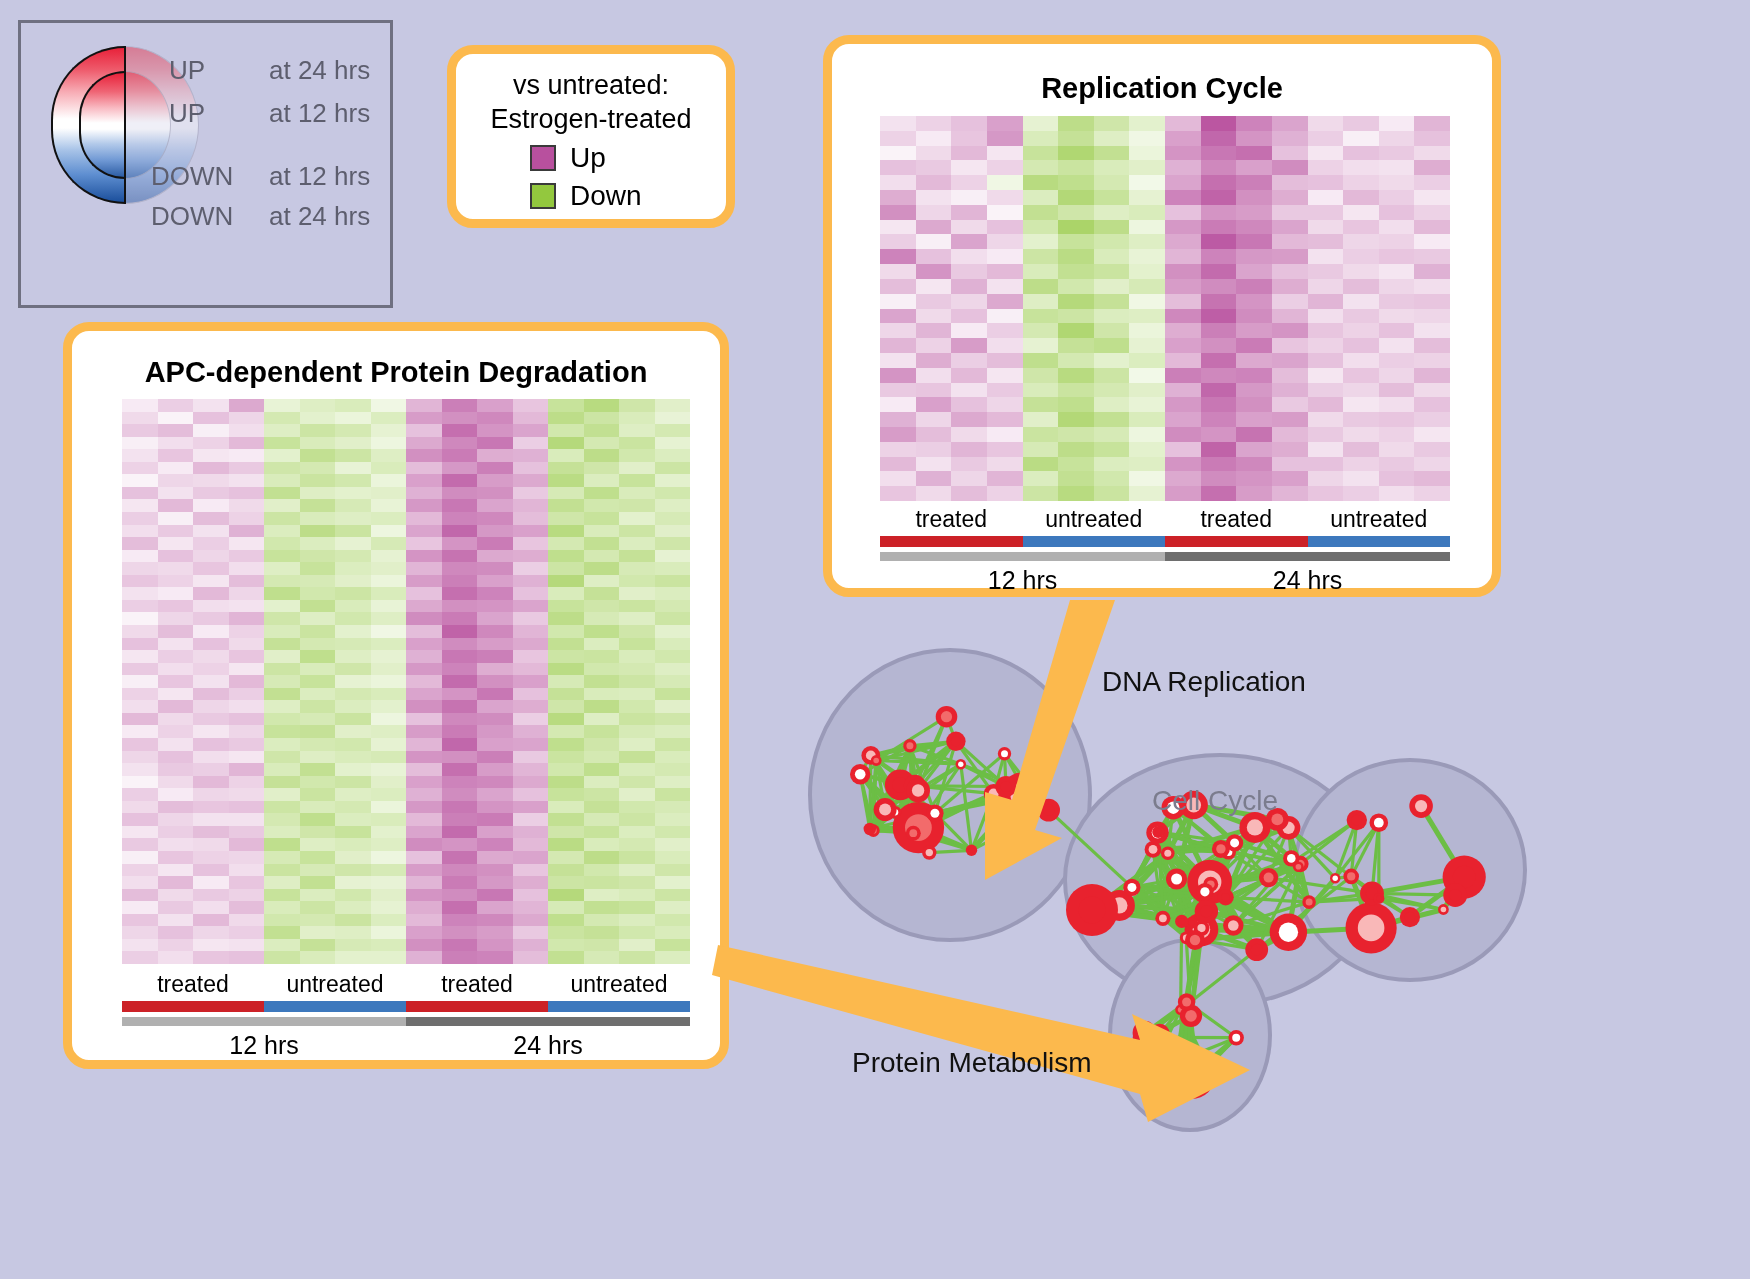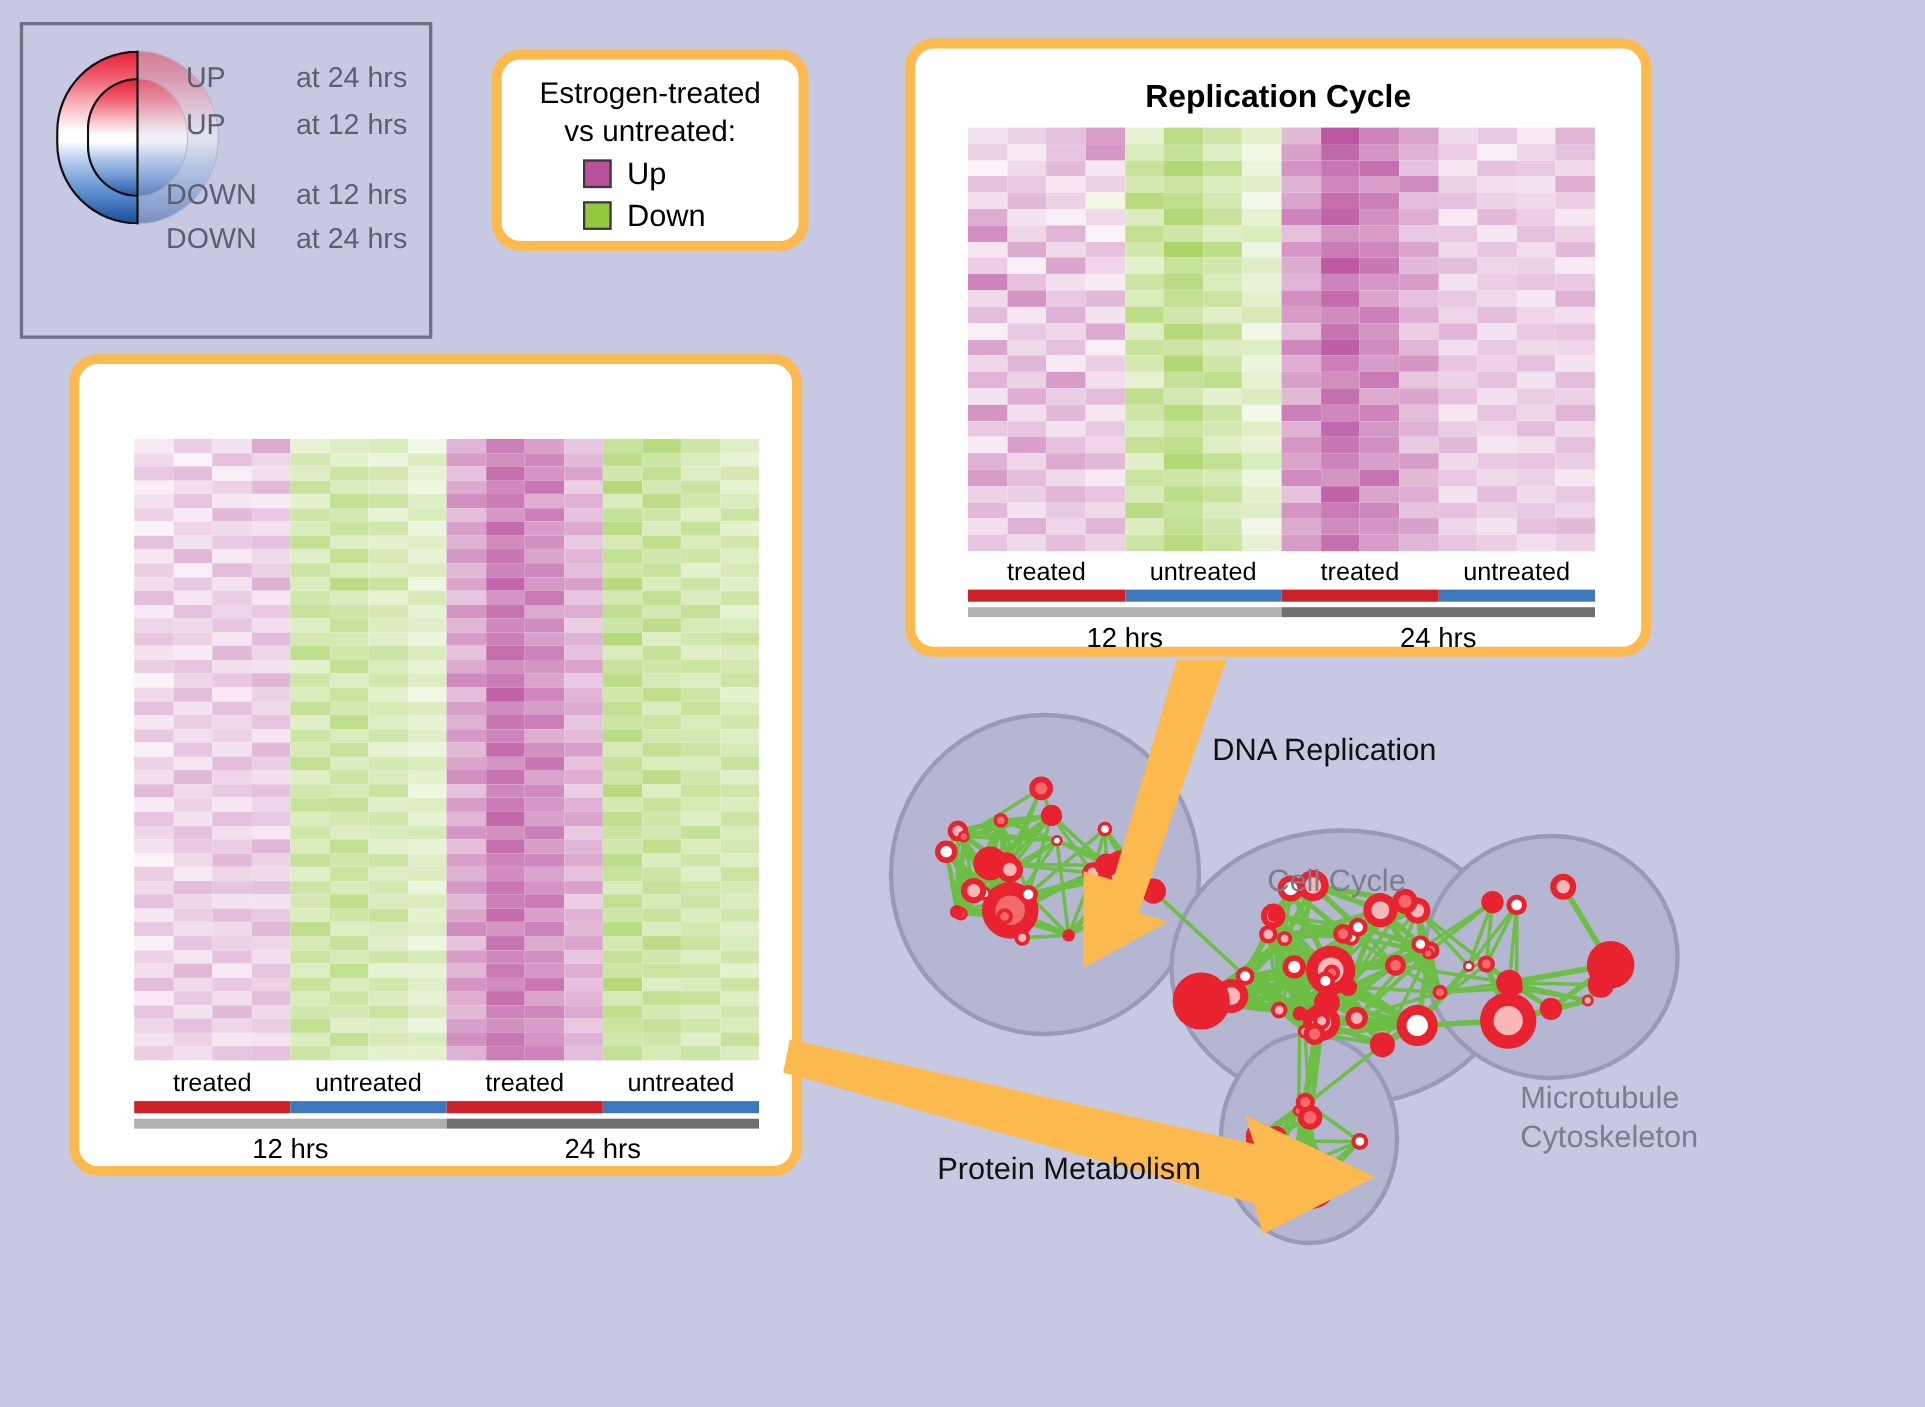--- a/index.html
+++ b/index.html
@@ -116,22 +116,22 @@
     <div class="lg-k" style="left:130px;top:138px;">DOWN</div>
     <div class="lg-row" style="left:248px;top:138px;">at 12 hrs</div>
 
     <div class="lg-k" style="left:130px;top:178px;">DOWN</div>
     <div class="lg-row" style="left:248px;top:178px;">at 24 hrs</div>
 
   </div>
 
   <div class="card legend2">
     <div class="l2-title">
+      <div>vs untreated:</div>
       <div>Estrogen-treated</div>
-      <div>vs untreated:</div>
     </div>
     <div class="l2-item" style="left:74px;top:88px;">
       <span class="sw" id="sw-up" style="background: rgb(184, 80, 158);"></span>
       <span class="l2-lab">Up</span>
     </div>
     <div class="l2-item" style="left:74px;top:126px;">
       <span class="sw" id="sw-down" style="background: rgb(147, 200, 62);"></span>
       <span class="l2-lab">Down</span>
     </div>
   </div>
@@ -574,20 +574,21 @@
         <i style="flex:1;background:#b0b0b0"></i>
         <i style="flex:1;background:#6e6e6e"></i>
       </div>
     <div class="time-labels" id="tl-rep" style="left:48px;top:522px;width:570px;">
         <span style="flex:1">12 hrs</span>
         <span style="flex:1">24 hrs</span>
       </div>
   </div>
 
   <div class="card" id="panel-apc" style="left:63px;top:322px;width:666px;height:747px;">
+    <div class="panel-title" style="top:25px;">APC-dependent Protein Degradation</div>
 
     <div class="hm" id="hm-apc" style="left: 50px; top: 68px; width: 568px; height: 565px; grid-template-columns: repeat(16, 1fr); grid-template-rows: repeat(45, 1fr);">
         <i style="background:rgb(247,234,244)"></i>
         <i style="background:rgb(235,206,228)"></i>
         <i style="background:rgb(243,226,239)"></i>
         <i style="background:rgb(220,169,207)"></i>
         <i style="background:rgb(232,243,214)"></i>
         <i style="background:rgb(222,238,196)"></i>
         <i style="background:rgb(217,236,187)"></i>
         <i style="background:rgb(240,247,228)"></i>
@@ -1961,21 +1962,17 @@
       </g>
   </svg>
 
   <svg style="position:absolute;left:0;top:0;width:1750px;height:1279px;pointer-events:none;">
     <polygon points="1070,600 1115,600 1035,830 1062,838 985,880 985,792 1012,800" fill="#fcb94d"></polygon>
     <polygon points="718,945 1140,1040 1132,1014 1250,1070 1148,1122 1140,1094 712,975" fill="#fcb94d"></polygon>
   </svg>
 
   <div class="clabel dark" style="left:1102px;top:666px;">DNA Replication</div>
   <div class="clabel grey" style="left:1152px;top:785px;">Cell Cycle</div>
-  <div class="clabel grey two" style="left:1382px;top:980px;width:180px;">
-    <div>Microtubule</div>
-    <div>Cytoskeleton</div>
-  </div>
   <div class="clabel dark two" style="left:852px;top:1045px;width:270px;">
     <div>Protein Metabolism</div>
   </div>
 
 </div>
 
 </body></html>

